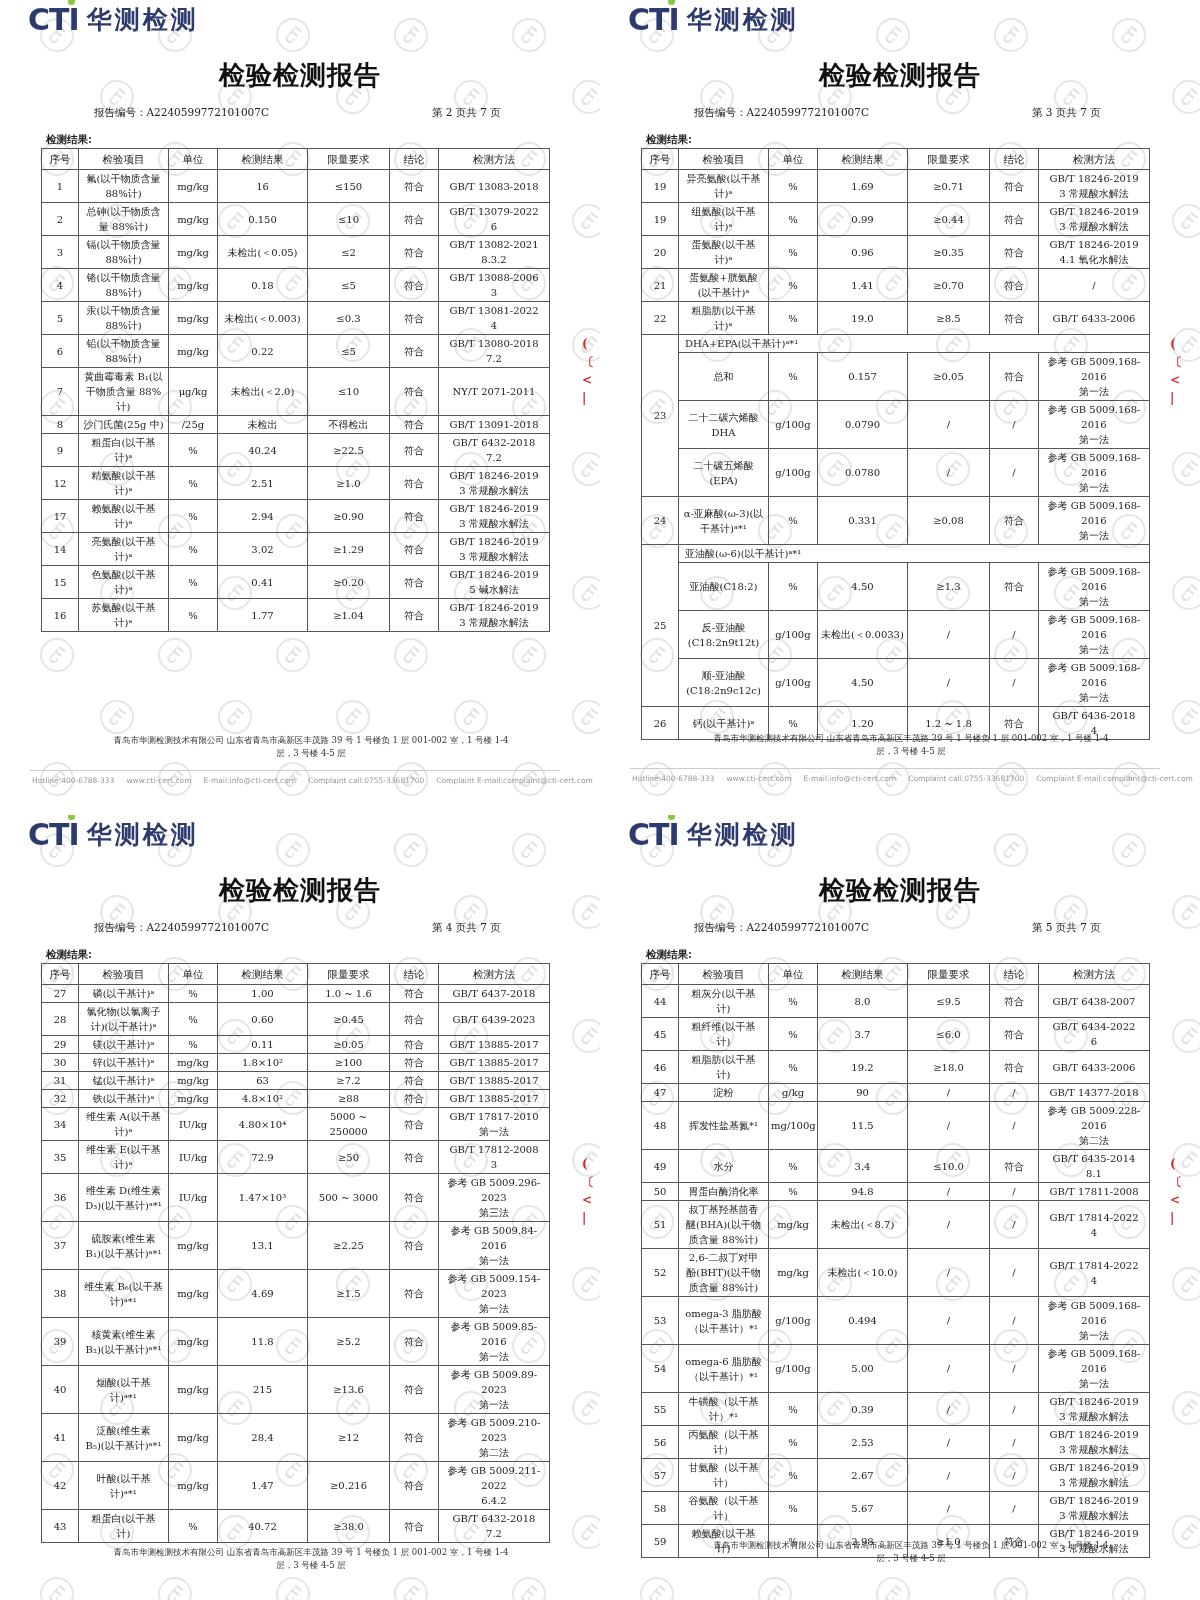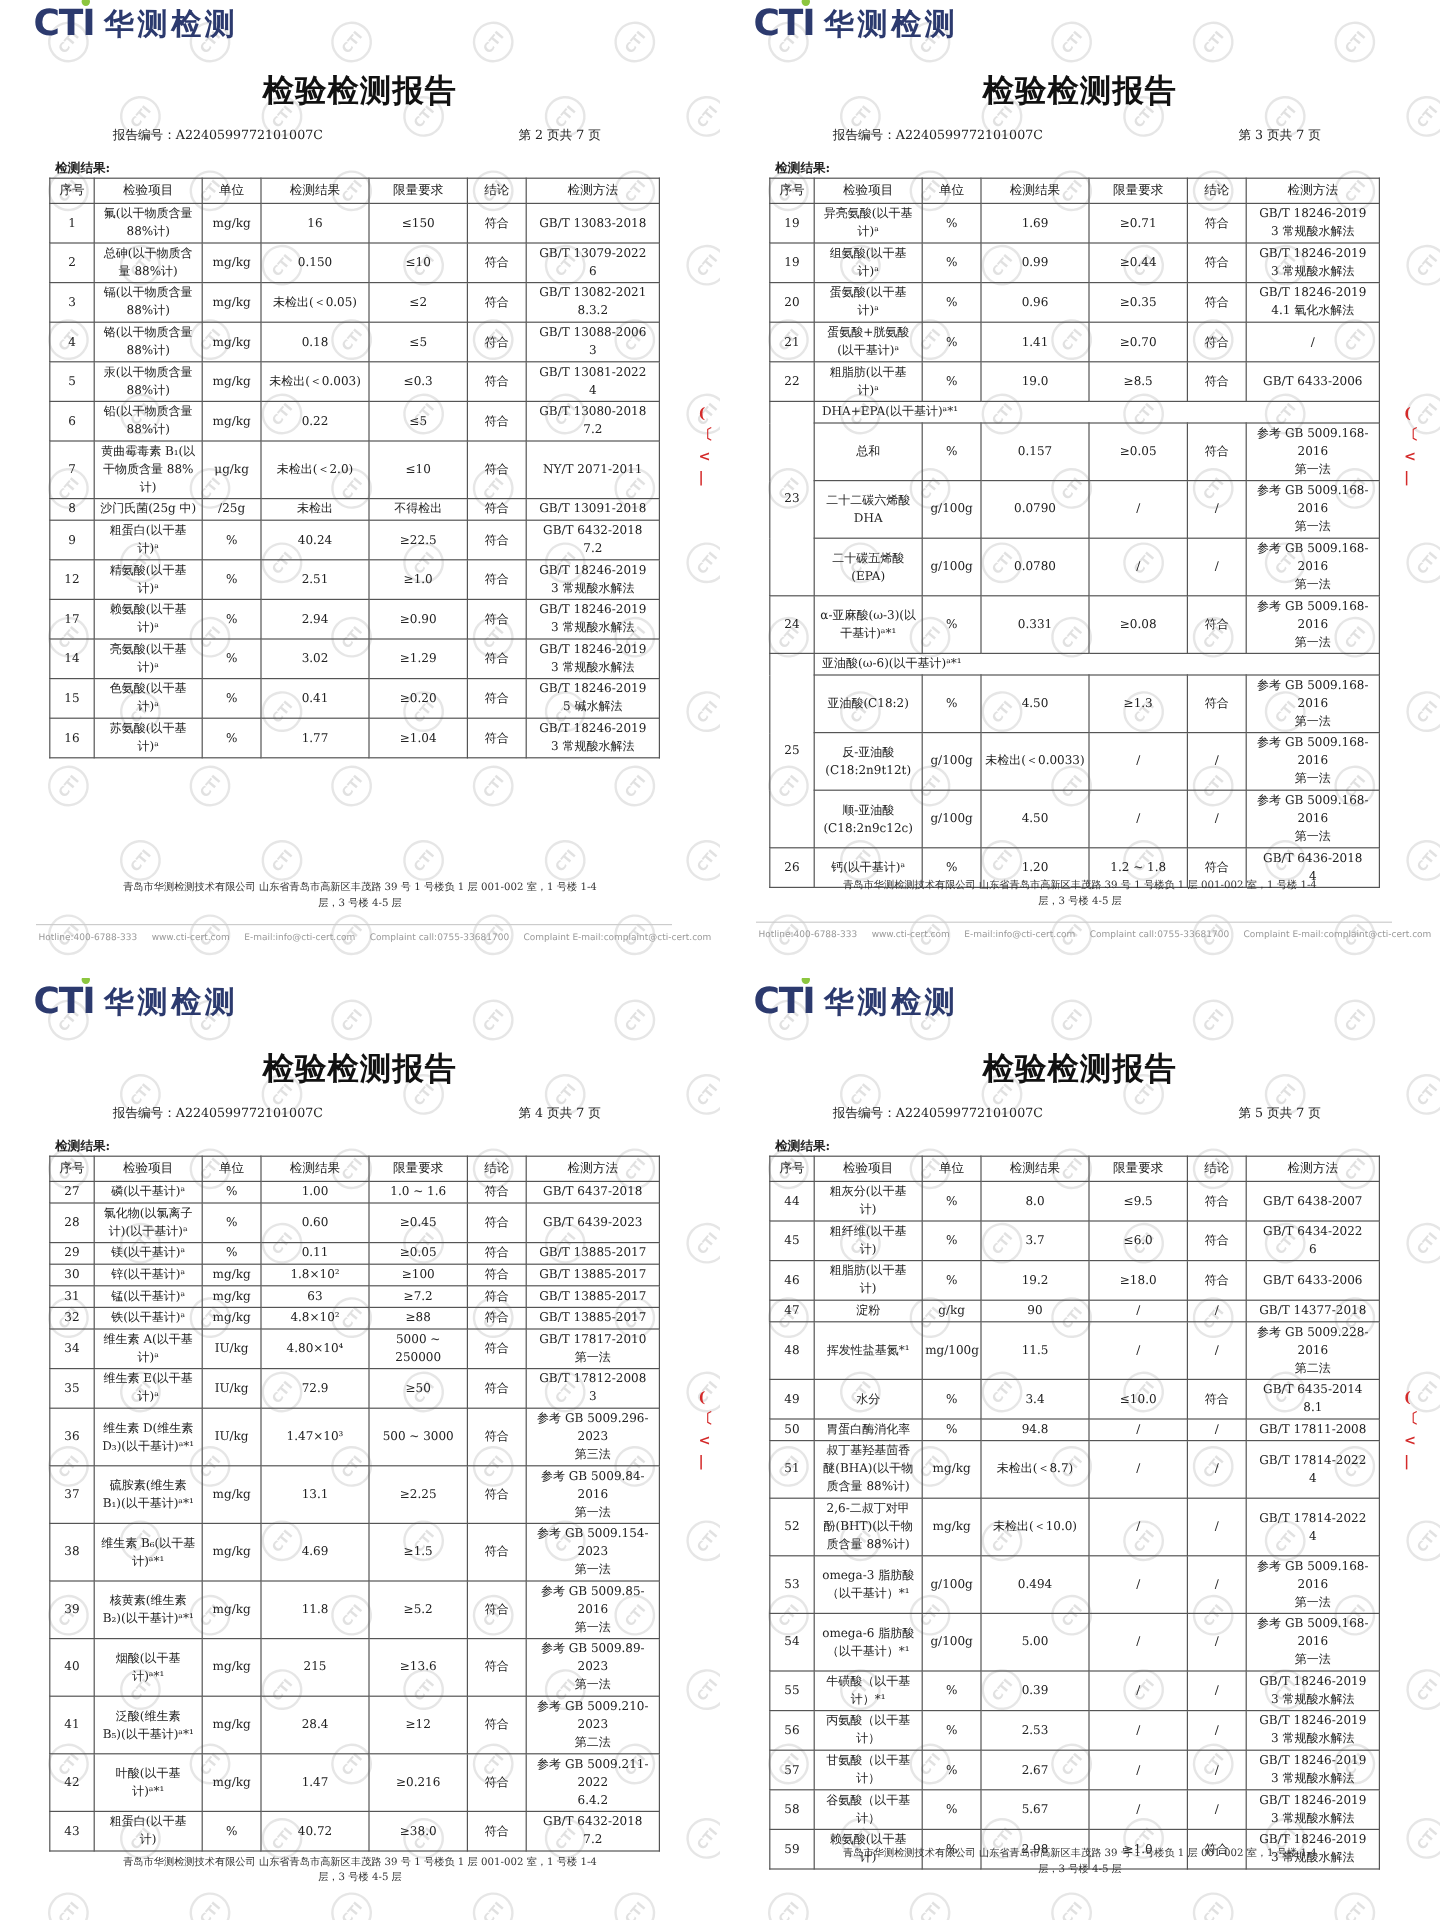--- a/index.html
+++ b/index.html
@@ -30,21 +30,21 @@
 
   table.results { position: absolute; left: 41px; top: 148px; width: 508px; border-collapse: collapse; z-index: 2; font-size: 10px; table-layout: fixed; }
   .p-tr table.results, .p-br table.results { left: 41px; }
   table.results th, table.results td { border: 1px solid #555; text-align: center; vertical-align: middle; padding: 1px 2px; line-height: 15px; font-weight: normal; }
   table.results th { height: 21px; font-size: 10.5px; }
   table.results td.sub { text-align: left; padding-left: 6px; }
   col.c-no { width: 37px; } col.c-item { width: 90px; } col.c-unit { width: 49px; }
   col.c-res { width: 90px; } col.c-lim { width: 82px; } col.c-con { width: 49px; } col.c-met { width: 111px; }
   .pre { white-space: pre-line; }
 
-  .addr { position: absolute; left: 60px; width: 480px; text-align: center; font-size: 8.5px; line-height: 13px; z-index: 2; color: #333; }
+  .addr { position: absolute; left: 71px; width: 480px; text-align: center; font-size: 8.5px; line-height: 13px; z-index: 2; color: #333; }
   .hr { position: absolute; left: 30px; width: 530px; height: 1px; background: #ccc; z-index: 2; }
   .contact { position: absolute; left: 32px; width: 540px; font-family: "DejaVu Sans", sans-serif; font-size: 7.5px; color: #999; z-index: 2; display: flex; gap: 12px; white-space: nowrap; }
 
   .seal { position: absolute; top: 335px; width: 14px; height: 110px; z-index: 3; }
   .seal span { display: block; color: #d42a2a; font-size: 12px; line-height: 18px; font-weight: bold; }
 </style>
 </head>
 <body>
 
 <div class="page p-tl">

